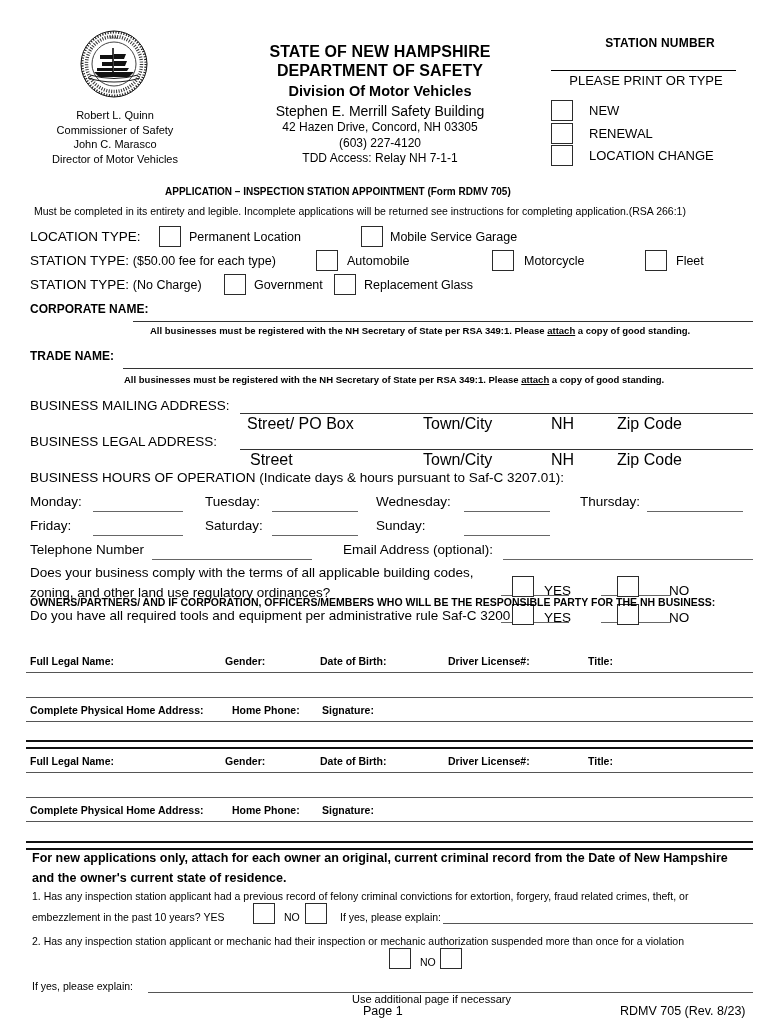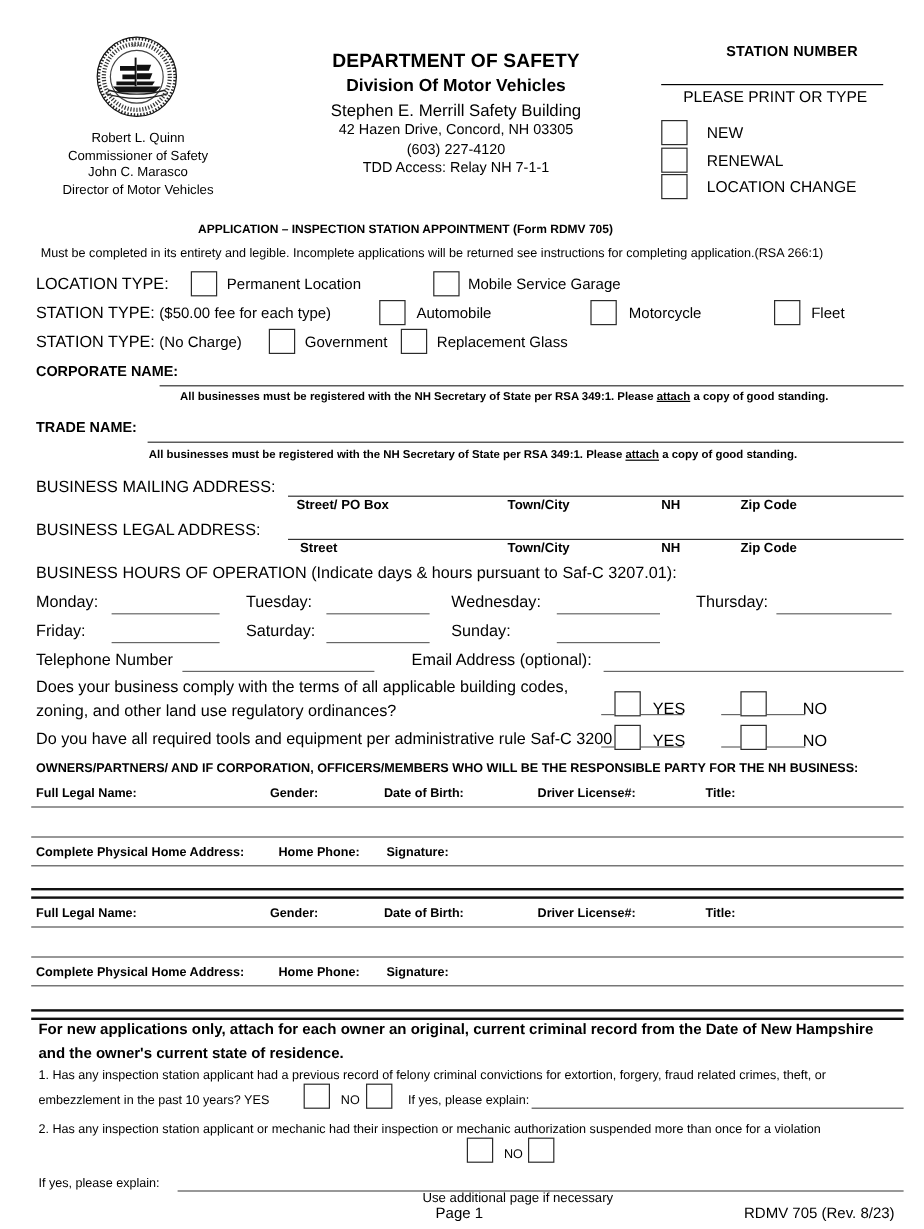--- a/index.html
+++ b/index.html
@@ -33,21 +33,21 @@
   .optrow{position:relative;height:22.5px;}
   .optrow .cb{position:absolute;left:0;top:0;}
   .optrow .lb{position:absolute;left:38px;top:3px;font-size:13px;white-space:nowrap;}
 
   
   .cb{width:22px;height:21px;border:1.6px solid #2b2b2b;background:#fff;box-sizing:border-box;}
 
   
   .t{position:absolute;font-size:12.5px;white-space:nowrap;}
   .t.b{font-weight:bold;}
-  .t.s{font-size:11px;font-weight:bold;}
+  .t.s{font-size:16px;}
   .t.xs{font-size:11px;}
   .t.lg{font-size:13.5px;}
   .t.title{font-size:10px;font-weight:bold;}
 
   
   .rule{position:absolute;border-top:1px solid #555;height:0;}
   .rule.dark{border-top:1.2px solid #333;}
   .dbl{position:absolute;height:5px;border-top:2px solid #111;border-bottom:2px solid #111;}
   .ul{position:absolute;border-top:1.1px solid #666;height:0;}
 </style>
@@ -92,20 +92,21 @@
     </div>
 
     <div id="officials">
       <div>Robert L. Quinn</div>
       <div>Commissioner of Safety</div>
       <div>John C. Marasco</div>
       <div>Director of Motor Vehicles</div>
     </div>
 
     <div id="center-block">
+      <div class="ttl1">STATE OF NEW HAMPSHIRE</div>
       <div class="ttl1">DEPARTMENT OF SAFETY</div>
       <div class="ttl2" style="margin-top:2px">Division Of Motor Vehicles</div>
       <div class="ttl3" style="margin-top:2px">Stephen E. Merrill Safety Building</div>
       <div class="ttl4">42 Hazen Drive, Concord, NH 03305</div>
       <div class="ttl4">(603) 227-4120</div>
       <div class="ttl4">TDD Access:  Relay NH 7-1-1</div>
     </div>
 
     <div id="station-number">STATION NUMBER</div>
     <div id="sn-rule"></div>
@@ -215,21 +216,21 @@
   <div class="t lg" style="left:669px;top:583px;">NO</div>
 
   <div class="t lg" style="left:30px;top:608px;">Do you have all required tools and equipment per administrative rule Saf-C 3200</div>
   <div class="ul" style="left:501px;top:622px;width:68px;"></div>
   <span class="cb abs" style="left:512px;top:604px;"></span>
   <div class="t lg" style="left:544px;top:610px;">YES</div>
   <div class="ul" style="left:601px;top:622px;width:70px;"></div>
   <span class="cb abs" style="left:617px;top:604px;"></span>
   <div class="t lg" style="left:669px;top:610px;">NO</div>
 
-  <div class="t b" style="left:30px;top:634px;font-size:10.5px;text-align:right;">OWNERS/PARTNERS/ AND IF CORPORATION, OFFICERS/MEMBERS WHO WILL BE THE RESPONSIBLE PARTY FOR THE NH BUSINESS:</div>
+  <div class="t b" style="left:30px;top:596px;font-size:10.5px;text-align:right;">OWNERS/PARTNERS/ AND IF CORPORATION, OFFICERS/MEMBERS WHO WILL BE THE RESPONSIBLE PARTY FOR THE NH BUSINESS:</div>
 
   <div class="t b" style="left:30px;top:655px;font-size:10.5px;">Full Legal Name:</div>
   <div class="t b" style="left:225px;top:655px;font-size:10.5px;">Gender:</div>
   <div class="t b" style="left:320px;top:655px;font-size:10.5px;">Date of Birth:</div>
   <div class="t b" style="left:448px;top:655px;font-size:10.5px;">Driver License#:</div>
   <div class="t b" style="left:588px;top:655px;font-size:10.5px;">Title:</div>
   <div class="rule" style="left:26px;top:672px;width:727px;"></div>
   <div class="rule" style="left:26px;top:697px;width:727px;"></div>
 
   <div class="t b" style="left:30px;top:704px;font-size:10.5px;">Complete Physical Home Address:</div>

